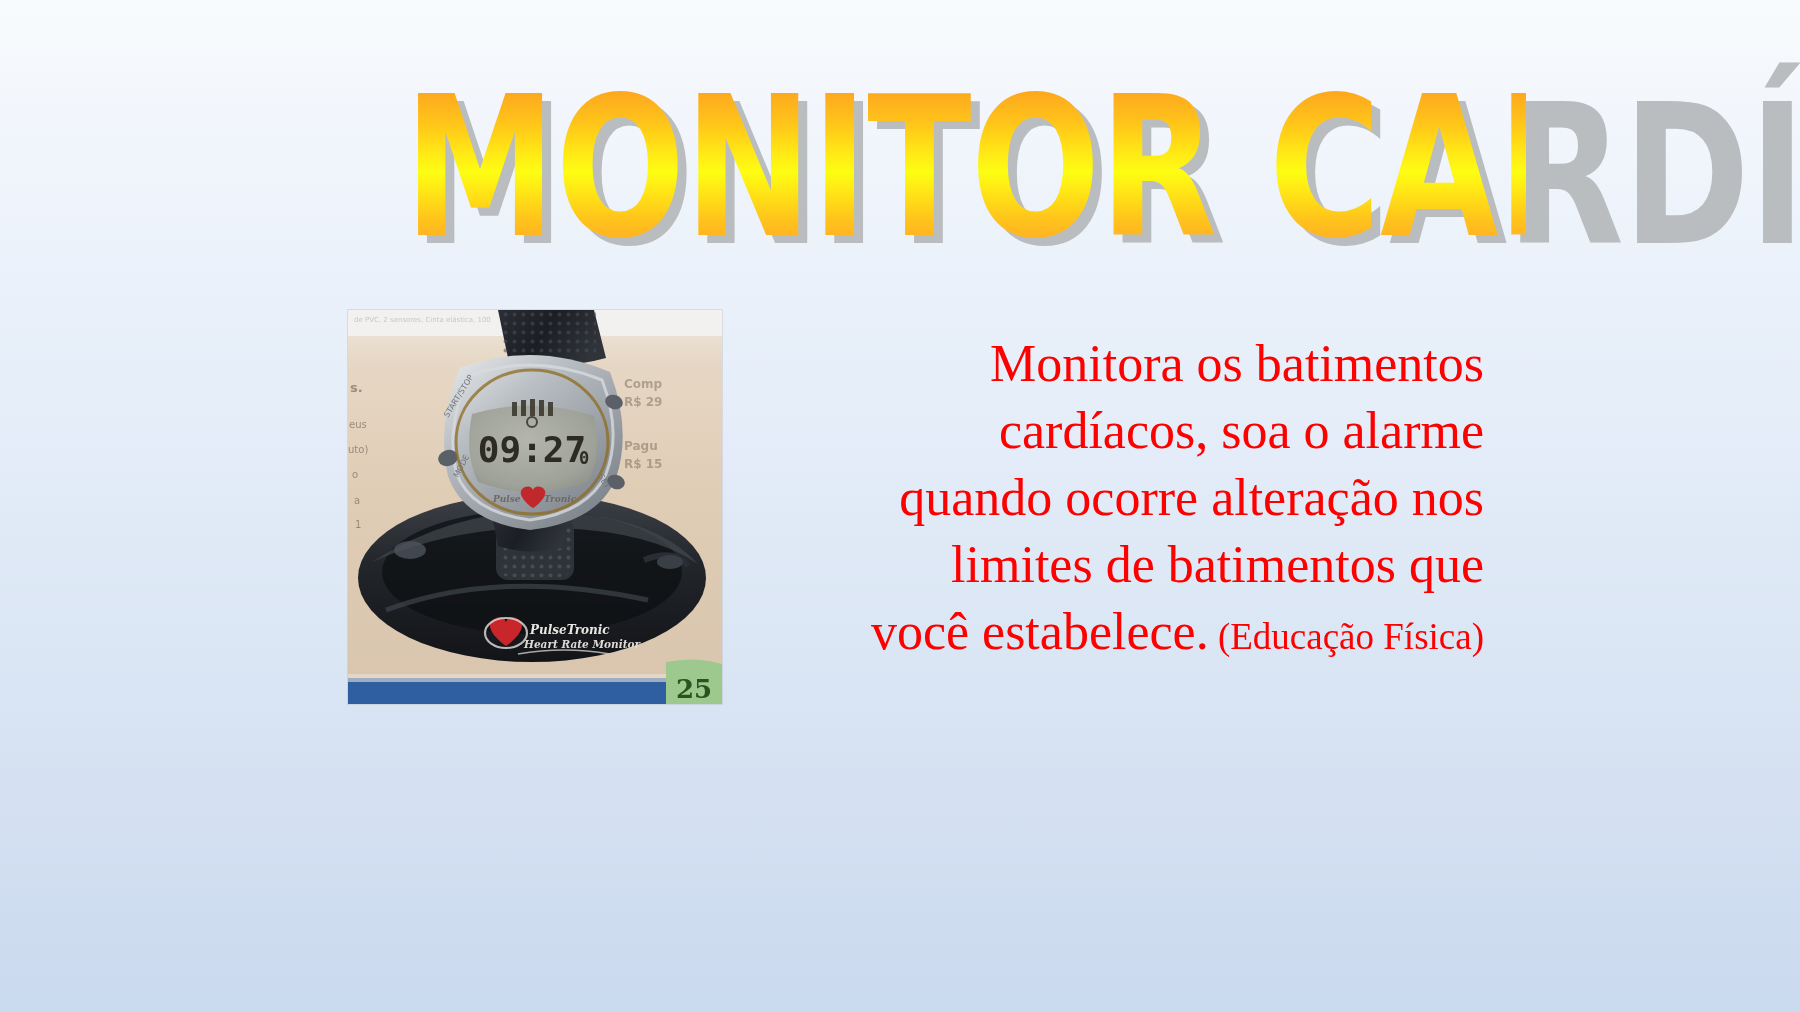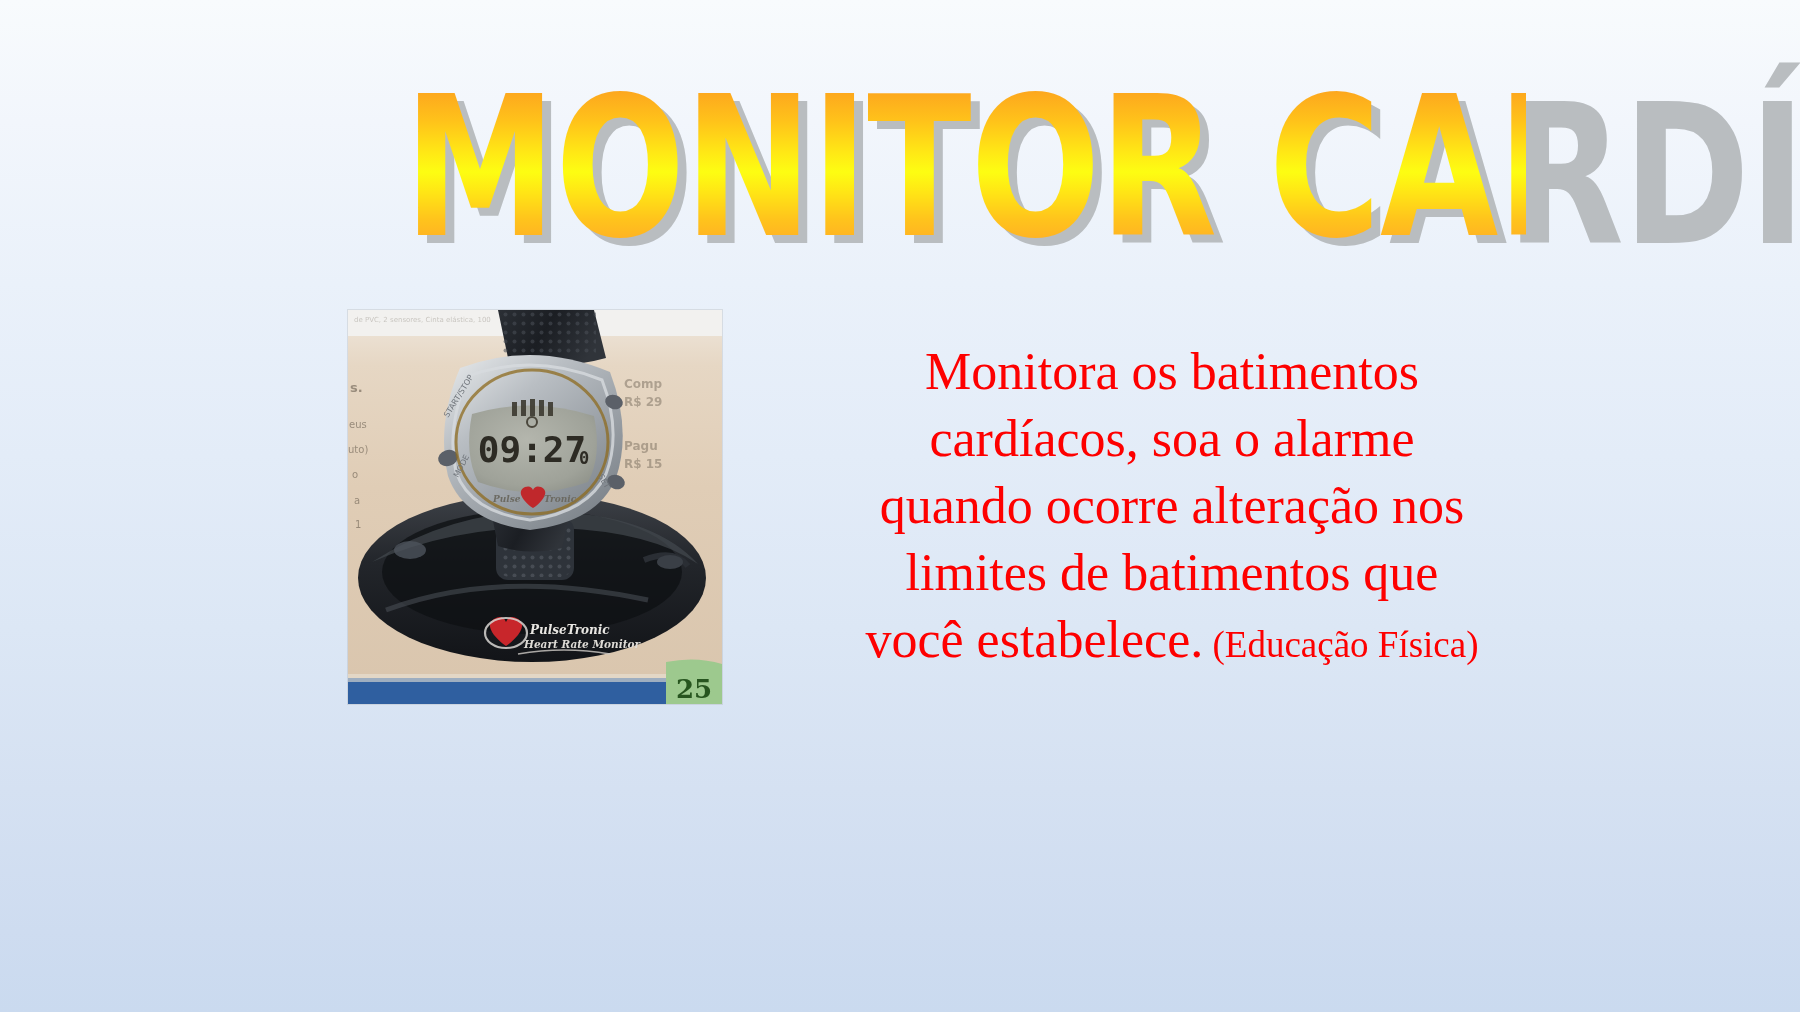--- a/index.html
+++ b/index.html
@@ -94,27 +94,27 @@
     box-shadow: 0 0 0 1px rgba(160,160,160,0.25);
   }
   #photo svg { display: block; width: 100%; height: 100%; }
 
   
   #body-copy {
     position: absolute;
     left: 836px;
     top: 322px;
     width: 640px;
-    margin: 16px;
+    margin: 8px;
     color: #fe0000;
     font-family: "Liberation Serif", "DejaVu Serif", serif;
     font-size: 52px;
     line-height: 67px;
     font-weight: 400;
-    text-align: center;
+    text-align: right;
   }
   #body-copy .small {
     font-size: 37px;
   }
 </style>
 </head>
 <body>
 
 <div id="slide">
 

